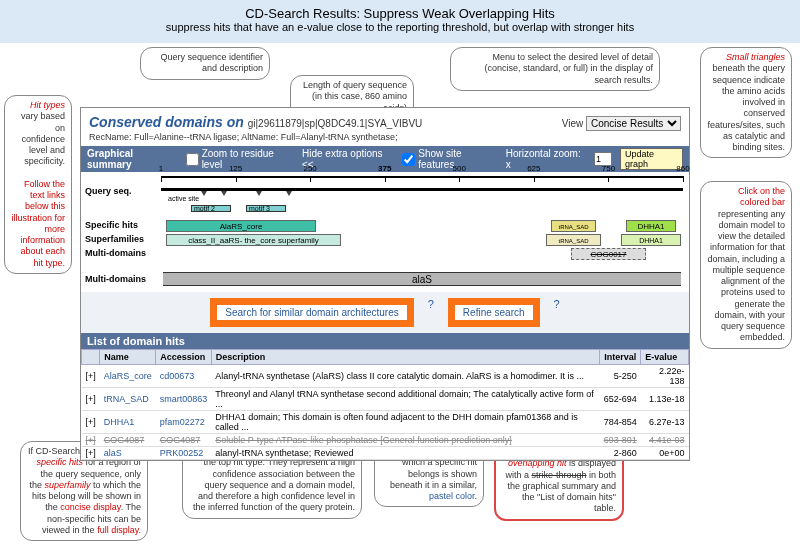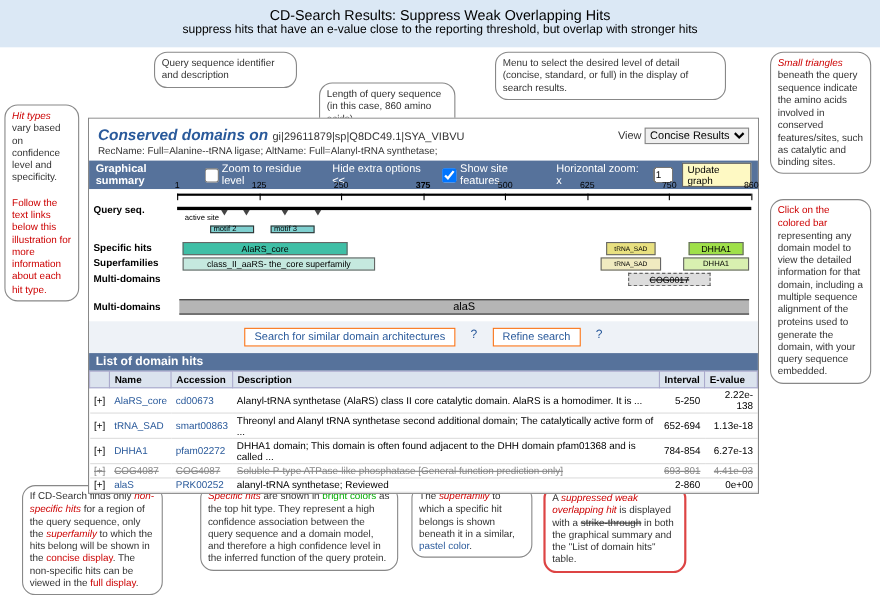--- a/index.html
+++ b/index.html
@@ -1,21 +1,21 @@
 <!DOCTYPE html>
 <html><head>
 <meta charset="utf-8">
 <style>
 * { margin:0; padding:0; box-sizing:border-box; }
 body { font-family:Arial,Helvetica,sans-serif; font-size:10px; background:#fff; width:800px; height:555px; overflow:hidden; position:relative; }
 .header-band { background:#dbe8f5; padding:6px 0 10px; text-align:center; }
 .header-band .title { font-size:13px; font-weight:normal; }
 .header-band .sub { font-size:11px; font-weight:normal; }
 .stage { position:relative; height:500px; }
-.callout { position:absolute; background:#fff; border:1px solid #888; border-radius:12px; padding:4px 6px; font-size:9px; text-align:left; color:#333; line-height:1.25; }
+.callout { position:absolute; background:#fff; border:1px solid #888; border-radius:12px; padding:4px 6px; font-size:9px; text-align:right; color:#333; line-height:1.25; }
 .callout .red { color:#c00;font-style:italic; }
 .callout .blue { color:#2a5a9b; }
 .callout .green { color:#0a0; }
 .callout .strike { text-decoration:line-through; }
 .small-red { color:#c00; font-size:9px; }
 
 .panel { position:absolute; left:80px; top:64px; width:610px; border:1px solid #888; background:#fff; }
 .panel-head { background:#fff; padding:6px 8px 4px; }
 .panel-head .ptitle { color:#2a5a9b; font-size:14px; font-weight:bold; font-style:italic; }
 .panel-head .pdesc { font-size:9px; color:#333; margin-top:2px; }
@@ -36,21 +36,21 @@
 .motif { position:absolute; height:7px; font-size:7px; color:#000; background:#7fd0d0; border:1px solid #333; line-height:6px; padding:0 2px; }
 .rowlbl { position:absolute; left:4px; font-size:9px; font-weight:bold; }
 .domain { position:absolute; height:12px; font-size:8px; text-align:center; line-height:12px; color:#000; border:1px solid #666; overflow:hidden; }
 .alars { background:#3fbfa6; }
 .sfam { background:#c5e9df; }
 .dhha1 { background:#9fe04a; }
 .trnasad { background:#e8e080; }
 .multi { position:absolute; height:14px; background:#b5b5b5; color:#000; text-align:center; line-height:14px; border-top:1px solid #333; border-bottom:1px solid #333; font-size:10px; }
 
 .midbtns { display:flex; justify-content:center; gap:14px; padding:6px; background:#eef2f7; }
-.midbtns button { font-size:10px; border:1px solid #f97316; background:#fff; color:#2a5a9b; padding:2px 8px; }
+.midbtns button { font-size:10px; border:7px solid #f97316; background:#fff; color:#2a5a9b; padding:2px 8px; }
 .midbtns .q { color:#2a5a9b; font-size:11px; }
 
 .listhead { background:#56729b; color:#fff; font-size:11px; font-weight:bold; padding:2px 6px; }
 table { width:100%; border-collapse:collapse; font-size:9px; }
 th { background:#dbe3ee; border:1px solid #aac; padding:2px 4px; text-align:left; }
 td { border-bottom:1px solid #ddd; padding:1px 4px; }
 tr.struck td { text-decoration:line-through; color:#888; }
 td.link { color:#2a5a9b; }
 td.right { text-align:right; }
 .connR { position:absolute; background:#d44; width:2px; }

